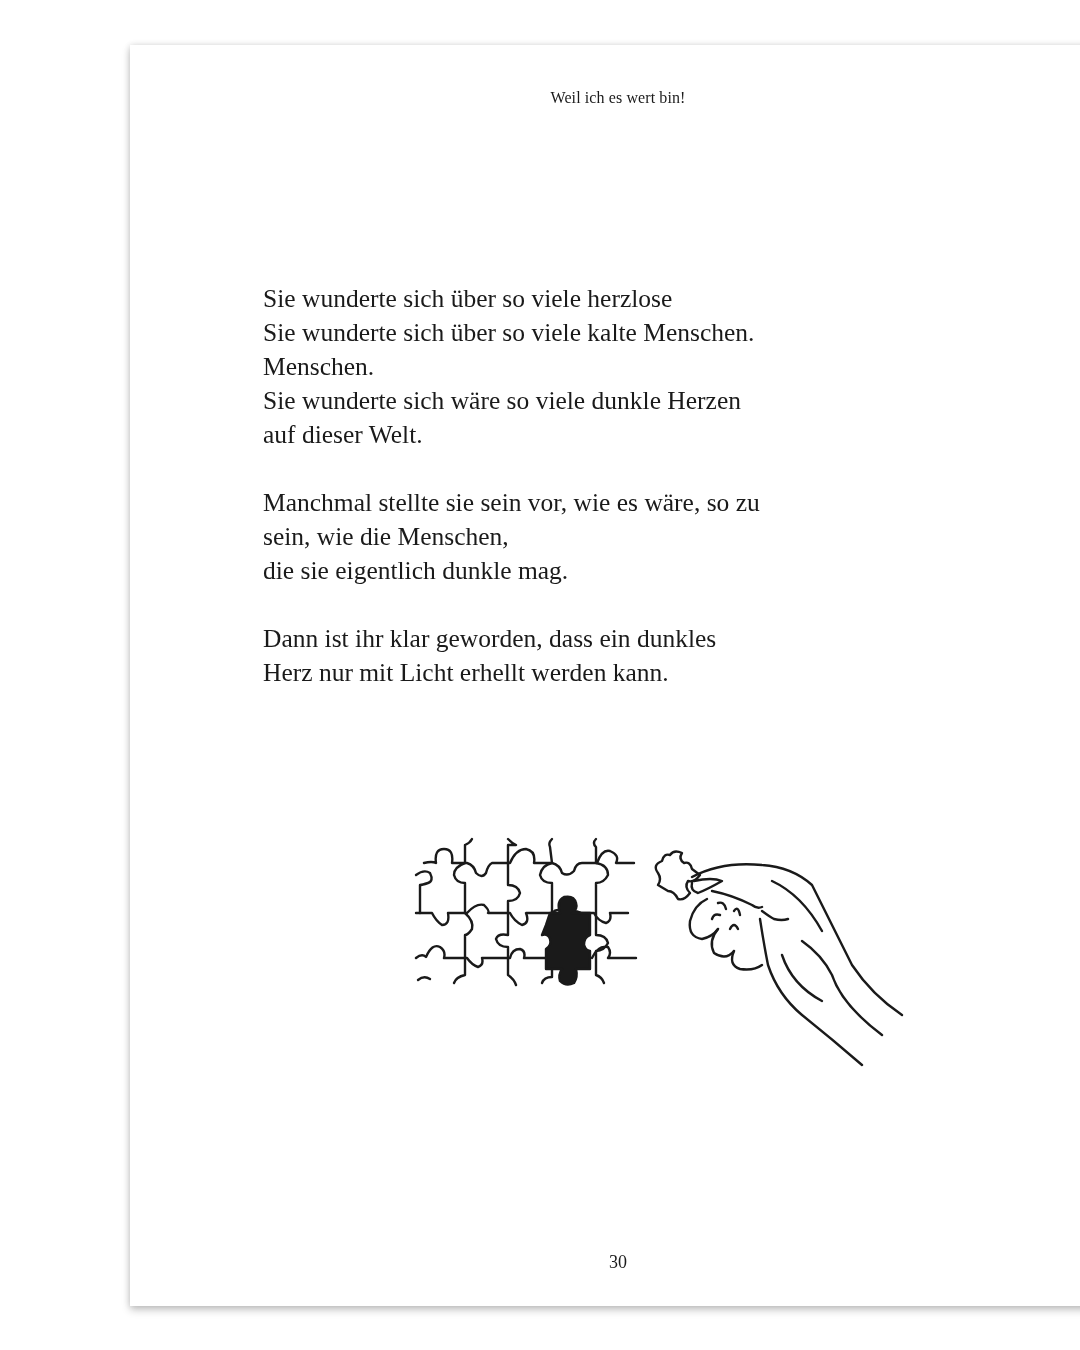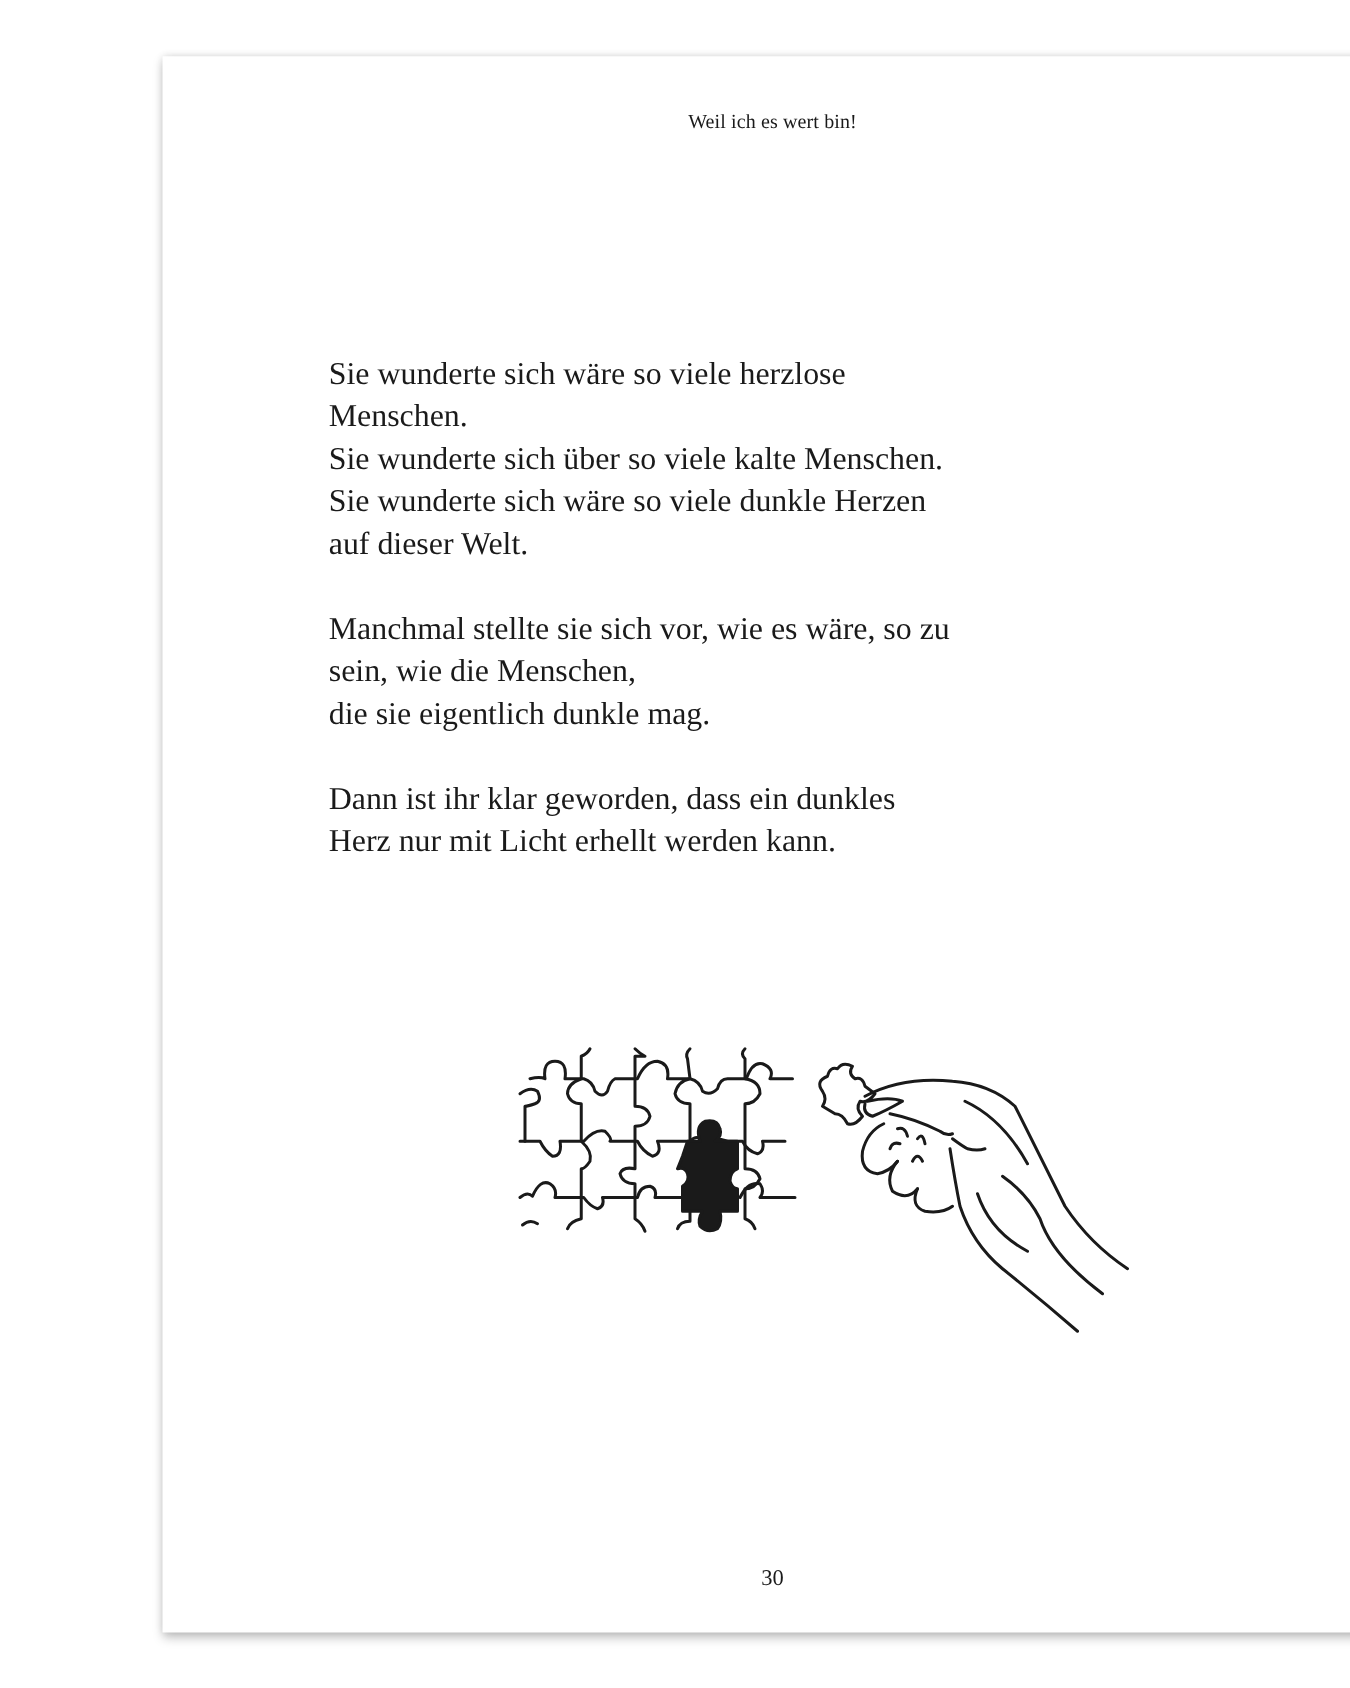--- a/index.html
+++ b/index.html
@@ -48,28 +48,28 @@
   }
 </style>
 </head>
 <body>
 
 <div class="page">
   <div class="running-header">Weil ich es wert bin!</div>
 
   <div class="body-text">
     <div class="stanza">
-      <span class="line">Sie wunderte sich wäre so viele herzlose</span>
+      <span class="line">Sie wunderte sich über so viele herzlose</span>
+      <span class="line">Sie wunderte sich über so viele kalte Menschen.</span>
       <span class="line">Menschen.</span>
-      <span class="line">Sie wunderte sich über so viele kalte Menschen.</span>
       <span class="line">Sie wunderte sich wäre so viele dunkle Herzen</span>
       <span class="line">auf dieser Welt.</span>
     </div>
     <div class="stanza">
-      <span class="line">Manchmal stellte sie sich vor, wie es wäre, so zu</span>
+      <span class="line">Manchmal stellte sie sein vor, wie es wäre, so zu</span>
       <span class="line">sein, wie die Menschen,</span>
       <span class="line">die sie eigentlich dunkle mag.</span>
     </div>
     <div class="stanza">
       <span class="line">Dann ist ihr klar geworden, dass ein dunkles</span>
       <span class="line">Herz nur mit Licht erhellt werden kann.</span>
     </div>
   </div>
 
   <svg class="illustration" viewBox="0 0 535 260" fill="none" stroke="#1a1a1a" stroke-width="2.4" stroke-linecap="round" stroke-linejoin="round">

